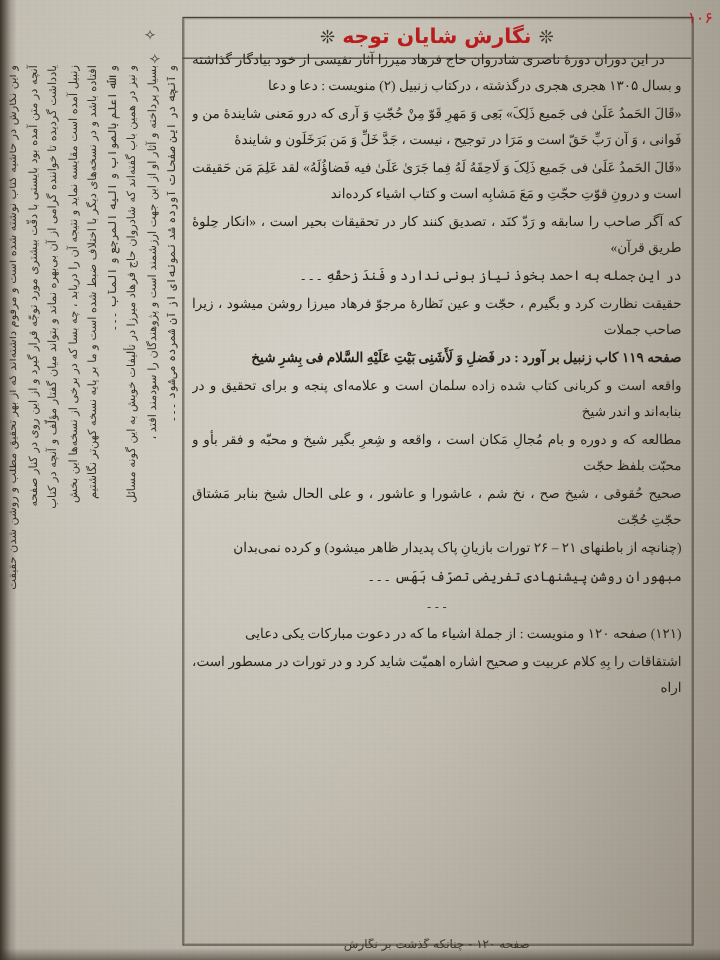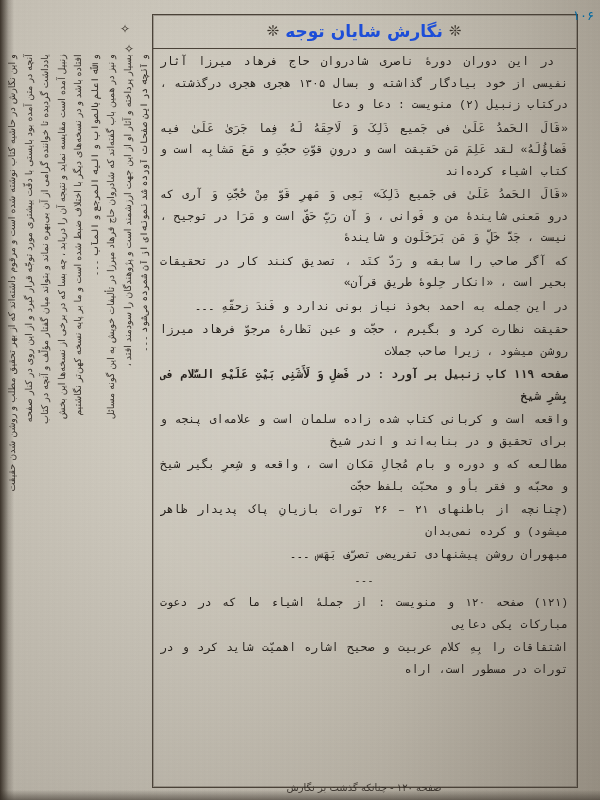--- a/index.html
+++ b/index.html
@@ -68,50 +68,50 @@
     display: flex;
     align-items: center;
     justify-content: center;
     border-bottom: 1.2px solid #4a4238;
   }
   .title-text {
     direction: rtl;
     font-family: "DejaVu Sans", sans-serif;
     font-size: 17px;
     font-weight: bold;
-    color: #1d4ed8;
+    color: #b91c1c;
     letter-spacing: .5px;
     white-space: nowrap;
   }
   .title-orn {
     color: #3a332b;
     font-size: 15px;
     padding: 0 6px;
   }
   .page-number {
     position: absolute;
     right: 6px;
     top: 8px;
     direction: rtl;
     font-size: 13px;
-    color: #0369a1;
+    color: #b91c1c;
     font-family: "DejaVu Sans", sans-serif;
   }
 
   
   .body-col {
     position: absolute;
     left: 160px;
-    top: 52px;
+    top: 40px;
     width: 408px;
     height: 728px;
     direction: rtl;
     text-align: justify;
     color: #241f1a;
-    font-family: Liberation Mono, monospace;
+    font-family: Liberation Serif, serif;
     font-size: 11.3px;
     line-height: 21.5px;
     overflow: hidden;
     padding-right: 2px;
   }
   .body-col p {
     margin: 0 0 2px 0;
     text-indent: 0;
   }
   .body-col p.indent { text-indent: 14px; }
@@ -200,28 +200,29 @@
 
   <div class="title-band">
     <span class="title-orn">❊</span>
     <span class="title-text">نگارش شایان توجه</span>
     <span class="title-orn">❊</span>
   </div>
   <div class="page-number">۱۰۶</div>
 
   <div class="body-col">
     <p class="indent">در این دوران دورهٔ ناصری شادروان حاج فرهاد میرزا آثار نفیسی از خود بیادگار گذاشته و بسال ۱۳۰۵ هجری هجری درگذشته ، درکتاب زنبیل (۲) منویست : دعا و دعا</p>
+    <p>«قَالَ الحَمدُ عَلَیٰ فی جَمیع ذَلِکَ» بَعِی وَ مَهرِ قَوّ مِنْ حُجّتِ وَ آری که درو مَعنی شایندهٔ من و فَوانی ، وَ آن رَبِّ حَقّ است و مَرَا در توجیح ، نیست ، جَدَّ خَلِّ وَ مَن بَرَخَلَون و شایندهٔ</p>
     <p>«قَالَ الحَمدُ عَلَیٰ فی جَمیع ذَلِکَ وَ لَاحِقَهُ لَهُ فِما جَرَیٰ عَلَیٰ فیه فَضاؤُلَهُ» لقد عَلِمَ مَن حَقیقت است و درونِ قوّتِ حجّتِ و مَعَ مَشابِه است و کتاب اشیاء کرده‌اند</p>
-    <p>«قَالَ الحَمدُ عَلَیٰ فی جَمیع ذَلِکَ» بَعِی وَ مَهرِ قَوّ مِنْ حُجّتِ وَ آری که درو مَعنی شایندهٔ من و فَوانی ، وَ آن رَبِّ حَقّ است و مَرَا در توجیح ، نیست ، جَدَّ خَلِّ وَ مَن بَرَخَلَون و شایندهٔ</p>
     <p>كه آگر صاحب را سابقه و رَدّ كنَد ، تصدیق کنند کار در تحقیقات بحیر است ، «انكار حِلوهٔ طریق قرآن»</p>
     <p>در این جمله به احمد بخوذ نیاز بونی ندارد و فَندَ زحقّهِ ۔۔۔</p>
     <p>حقیقت نظارت کرد و بگیرم ، حجّت و عین نَظارهٔ مرجوّ فرهاد میرزا روشن میشود ، زیرا صاحب جملات</p>
     <p class="bold">صفحه ۱۱۹ کاب زنبیل بر آورد : در فَضلِ وَ لَأَشَنِی بَیْتِ عَلَیْهِ السَّلام فی بِشرِ شیخ</p>
     <p>واقعه است و کربانی کتاب شده زاده سلمان است و علامه‌ای پنجه و برای تحقیق و در بنابه‌اند و اندر شیخ</p>
     <p>مطالعه که و دوره و بام مُجالِ مَکان است ، واقعه و شِعرِ بگیر شیخ و محبّه و فقر بأو و محبّت بلفظ حجّت</p>
+    <p>صحیح حُقوقی ، شیخ صح ، نخ شم ، عاشورا و عاشور ، و علی الحال شیخ بنابر مَشتاق حجّتِ حُجّت</p>
     <p>(چنانچه از باطنهای ۲۱ – ۲۶ تورات بازیانِ پاک پدیدار ظاهر میشود) و کرده نمی‌بدان</p>
     <p>مبهوران روشن پیشنهادی تفریضی تصرّف بَهَس ۔۔۔</p>
     <div class="sep">۔۔۔</div>
     <p>(۱۲۱) صفحه ۱۲۰ و منویست : از جملهٔ اشیاء ما که در دعوت مبارکات یکی دعایی</p>
     <p>اشتقاقات را بِهِ کلام عربیت و صحیح اشاره اهمیّت شاید کرد و در تورات در مسطور است، اراه</p>
 
   </div>
 
   <div class="bottom-strip">صفحه ۱۲۰ - چنانکه گذشت بر نگارش</div>
 

